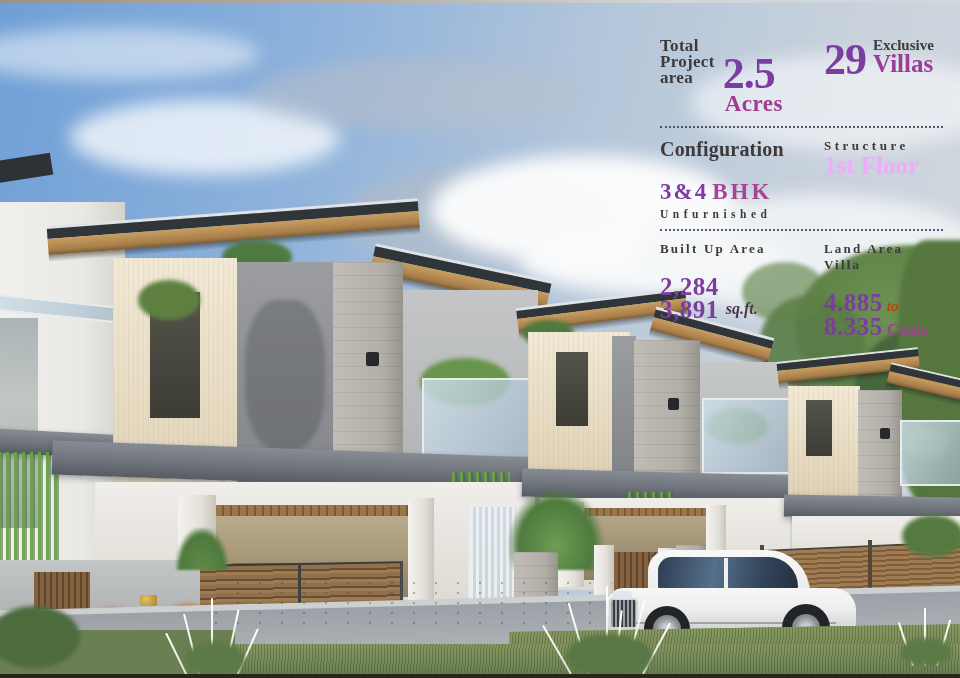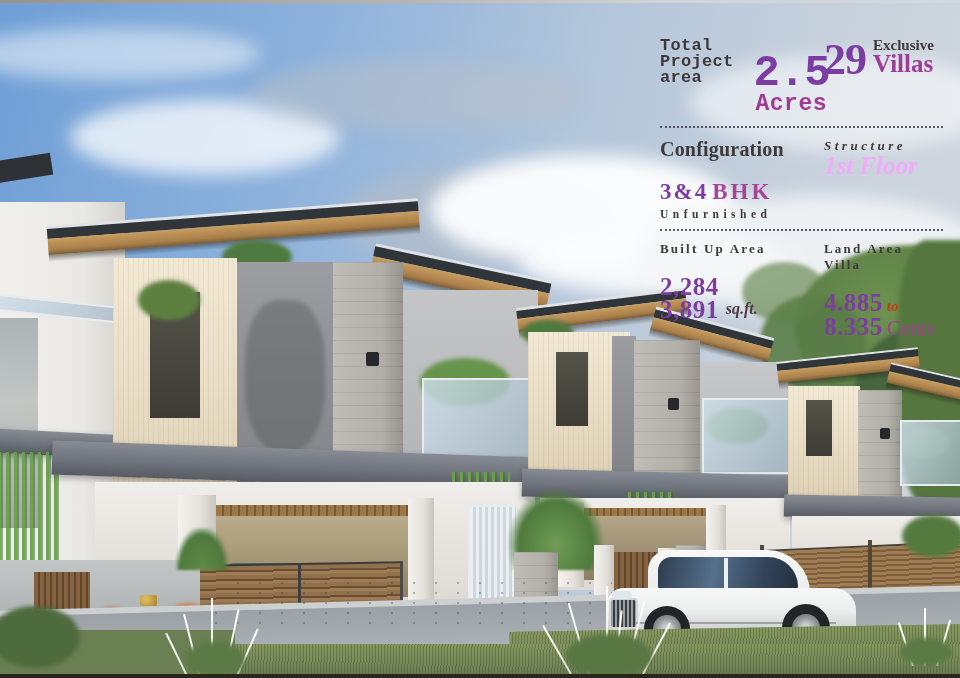--- a/index.html
+++ b/index.html
@@ -52,21 +52,21 @@
   .cfg-a{font-size:23px;font-weight:700;letter-spacing:2px;color:#7b3da5;}
   .cfg-b{font-size:23px;font-weight:700;letter-spacing:3px;color:#a84496;}
   .unf{font-size:11.5px;font-weight:700;letter-spacing:4.5px;}
   .sp-lbl{font-size:13px;font-weight:700;letter-spacing:3.5px;}
   .sp-lbl2{font-size:13px;font-weight:700;letter-spacing:2.2px;}
   .val-lg{font-size:25px;line-height:24px;font-weight:700;color:#6f40a3;}
   .val-lg2{font-size:25px;line-height:24px;font-weight:700;color:#f0abfc;}
   .num-md{font-size:25px;line-height:23px;font-weight:700;color:#7d3da0;letter-spacing:.5px;}
   .sqft{font-size:16px;font-style:italic;font-weight:700;color:#4a3a46;}
   .ital-to{font-size:15px;font-style:italic;font-weight:700;color:#c2410c;}
-  .cents{font-size:21px;font-weight:400;color:#a23f94;}
+  .cents{font-size:17px;font-weight:700;color:#a23f94;}
   .mt2{margin-top:18px;} .mt3{margin-top:3px;}
 </style>
 </head>
 <body>
 
 <div class="stage">
 
   <div class="abs sky"></div>
   <div class="abs cloud" style="left:-40px;top:28px;width:300px;height:52px;background:rgba(255,255,255,.5);"></div>
   <div class="abs cloud" style="left:70px;top:100px;width:270px;height:75px;background:rgba(255,255,255,.75);"></div>
@@ -264,21 +264,21 @@
   </div>
   <div class="abs" style="left:892px;top:586px;width:70px;height:84px;">
     <span class="blade" style="left:32px;bottom:4px;height:58px;"></span>
     <span class="blade" style="left:20px;bottom:4px;height:46px;transform:rotate(-18deg);"></span>
     <span class="blade" style="left:44px;bottom:4px;height:48px;transform:rotate(16deg);"></span>
     <div class="abs bush" style="left:8px;top:52px;width:52px;height:28px;background:#5c7a45;"></div>
   </div>
 
   <div class="abs panel">
     <div class="p-row">
-      <div class="p-left" style="display:flex;gap:20px;align-items:flex-start;font-family:Liberation Mono, monospace;">
+      <div class="p-left" style="display:flex;gap:8px;align-items:flex-start;">
         <div class="lbl-stack">
           <div>Total</div>
           <div>Project</div>
           <div>area</div>
         </div>
         <div style="margin-top:18px;">
           <div class="num-xl">2.5</div>
           <div class="acres" style="margin-left:2px;">Acres</div>
         </div>
       </div>
@@ -295,21 +295,21 @@
 
     <div class="p-row">
       <div class="p-left">
         <div class="config-lbl">Configuration</div>
         <div class="mt2">
           <span class="cfg-a">3&amp;4</span>
           <span class="cfg-b">BHK</span>
         </div>
         <div class="unf mt3">Unfurnished</div>
       </div>
-      <div class="p-right" style="padding-left:14px;font-style:italic;">
+      <div class="p-right" style="padding-left:14px;">
         <div class="sp-lbl">Structure</div>
         <div class="val-lg2">1st Floor</div>
       </div>
     </div>
 
     <div class="dots"></div>
 
     <div class="p-row">
       <div class="p-left">
         <div class="sp-lbl2">Built Up Area</div>

